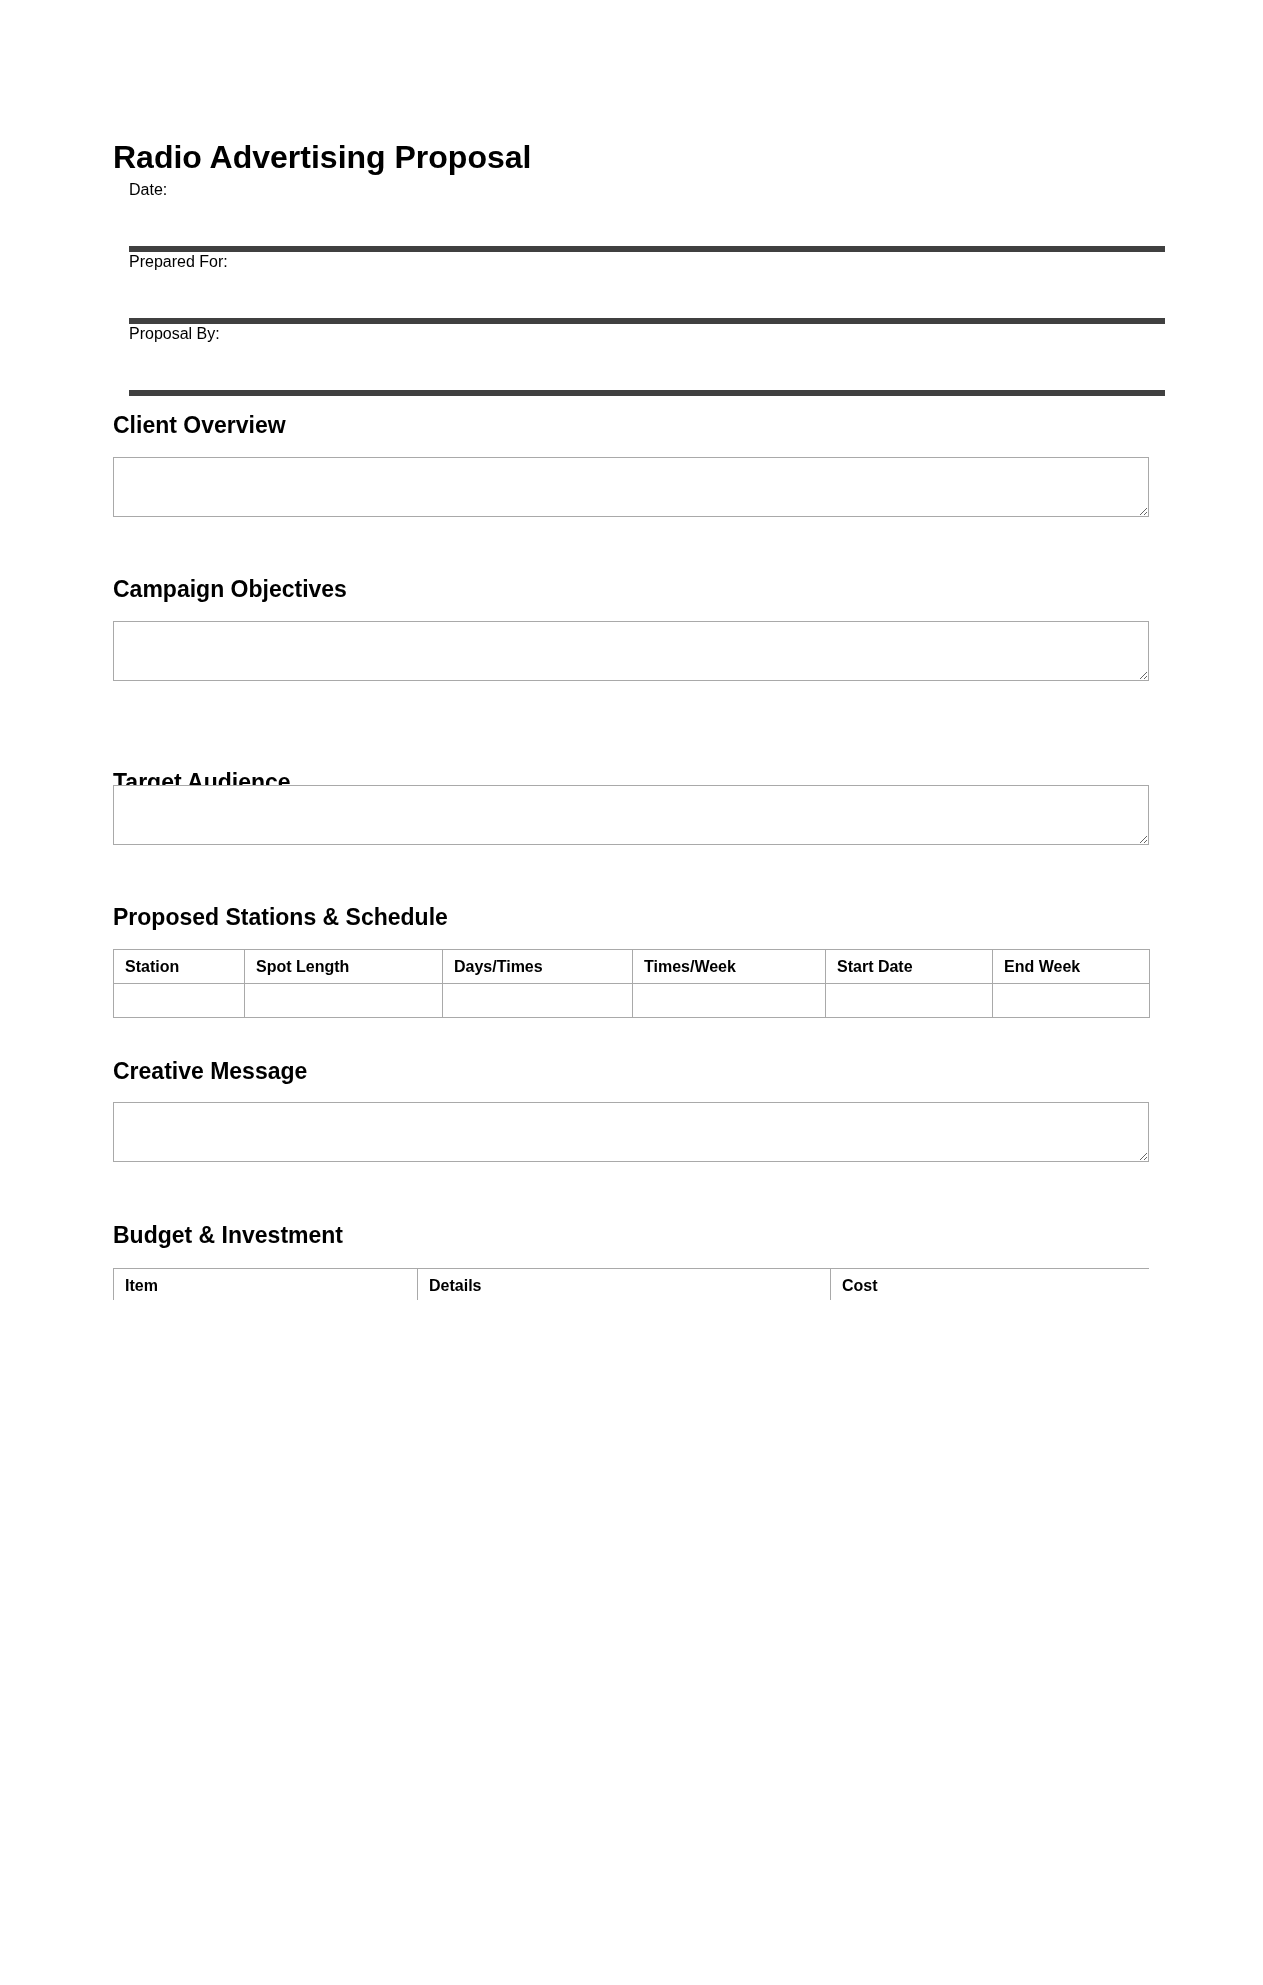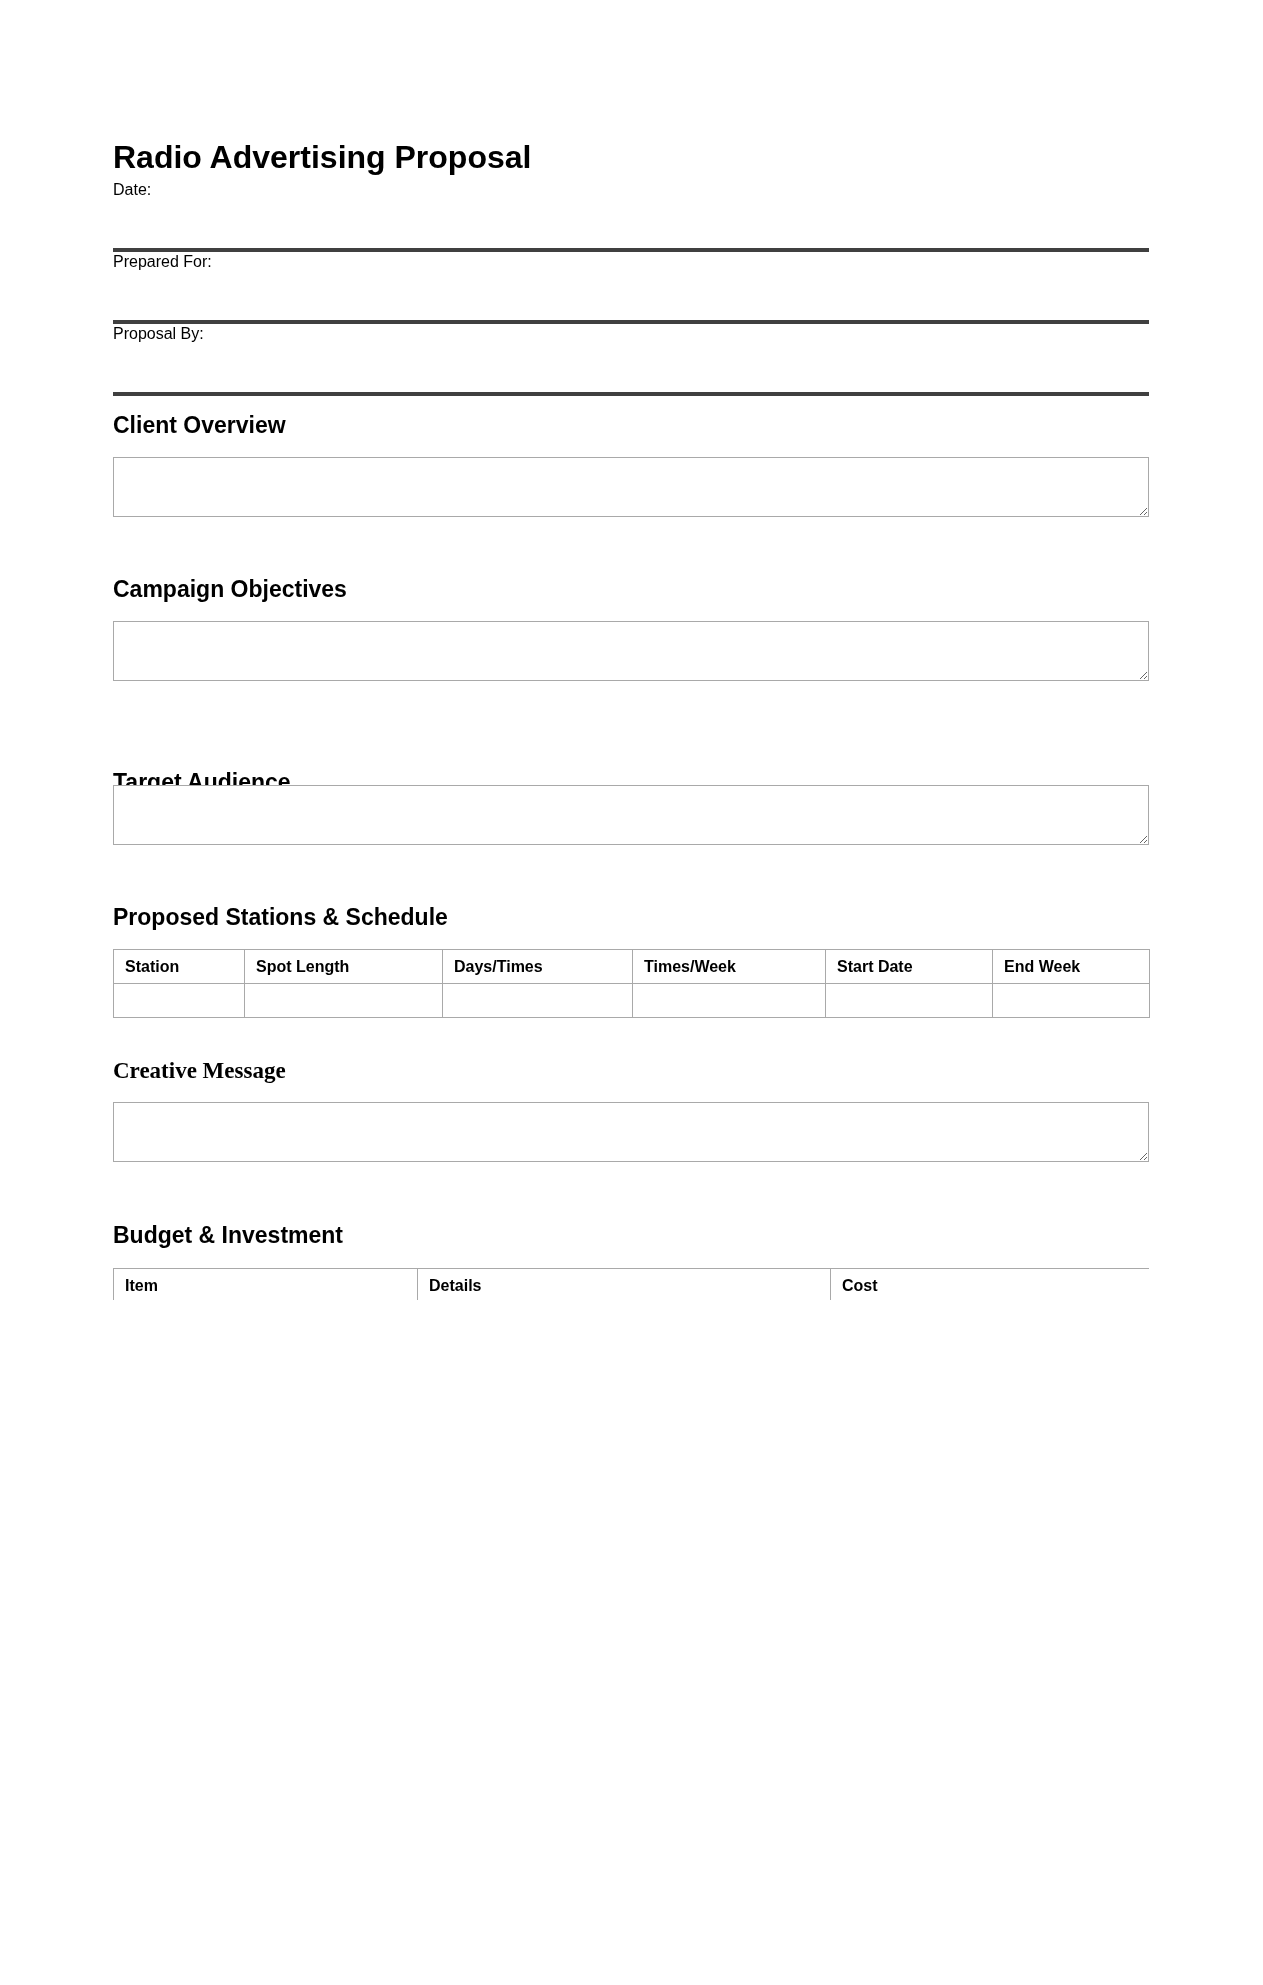--- a/index.html
+++ b/index.html
@@ -26,24 +26,24 @@
       top: 138px;
       left: 0;
       margin: 0;
       font-size: 32px;
       font-weight: bold;
       line-height: 38px;
       white-space: nowrap;
     }
     .field {
       position: absolute;
-      left: 0;
+      left: 16px;
       width: 1036px;
       height: 72px;
-      border-bottom: 4px solid #404040;
+      border-bottom: 6px solid #404040;
       box-sizing: border-box;
     }
     .field-label {
       position: absolute;
       left: 0;
       top: 0;
       font-size: 16px;
       line-height: 20px;
     }
     .section-title {
@@ -157,21 +157,21 @@
         <td></td>
         <td></td>
         <td></td>
         <td></td>
         <td></td>
         <td></td>
       </tr>
     </tbody>
   </table>
 
-  <h2 class="section-title" style="top:1057px;font-family:Liberation Serif, serif;">Creative Message</h2>
+  <h2 class="section-title" style="top:1057px;">Creative Message</h2>
   <textarea class="textarea" style="top: 1102px;"></textarea>
 
   <h2 class="section-title" style="top:1221px;">Budget &amp; Investment</h2>
   <div class="budget-wrap">
     <table class="grid">
       <colgroup>
         <col style="width:304px">
         <col style="width:413px">
         <col style="width:319px">
       </colgroup>

